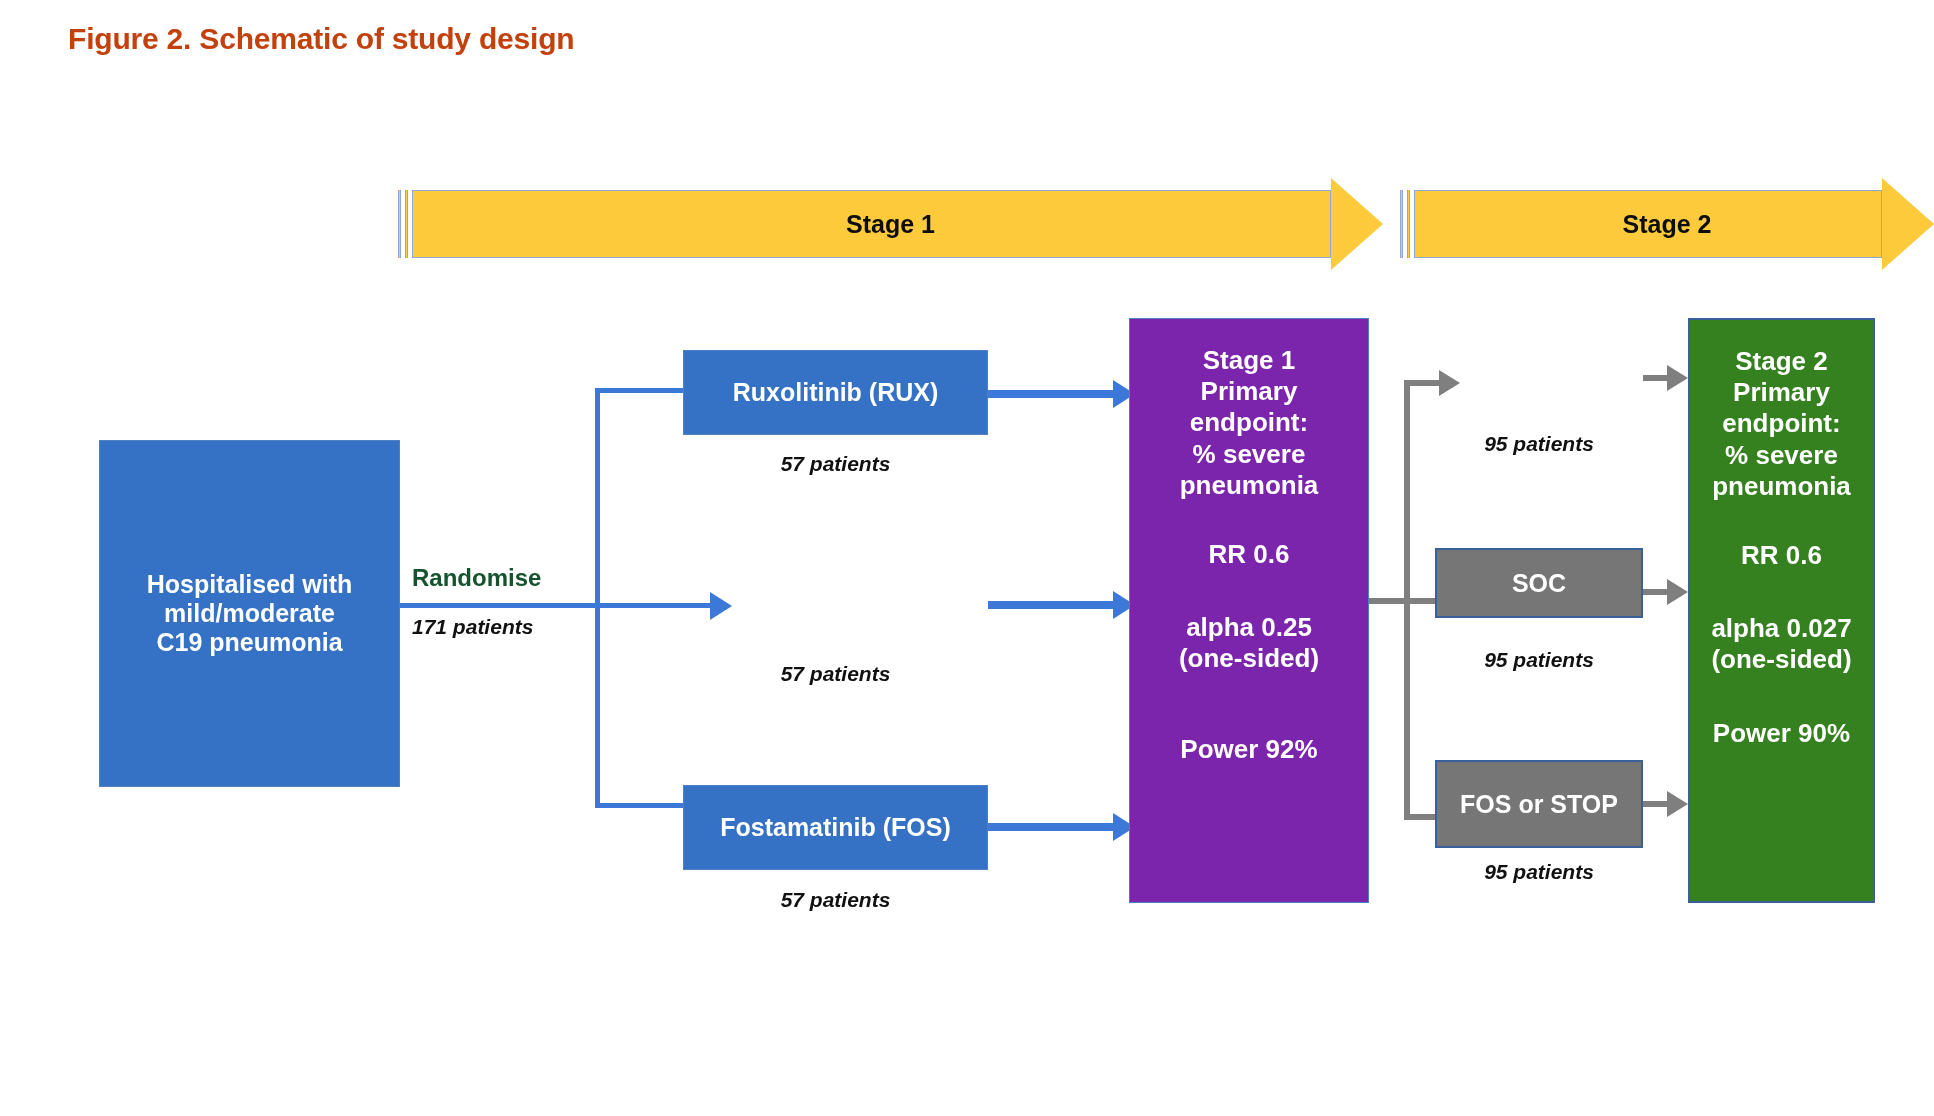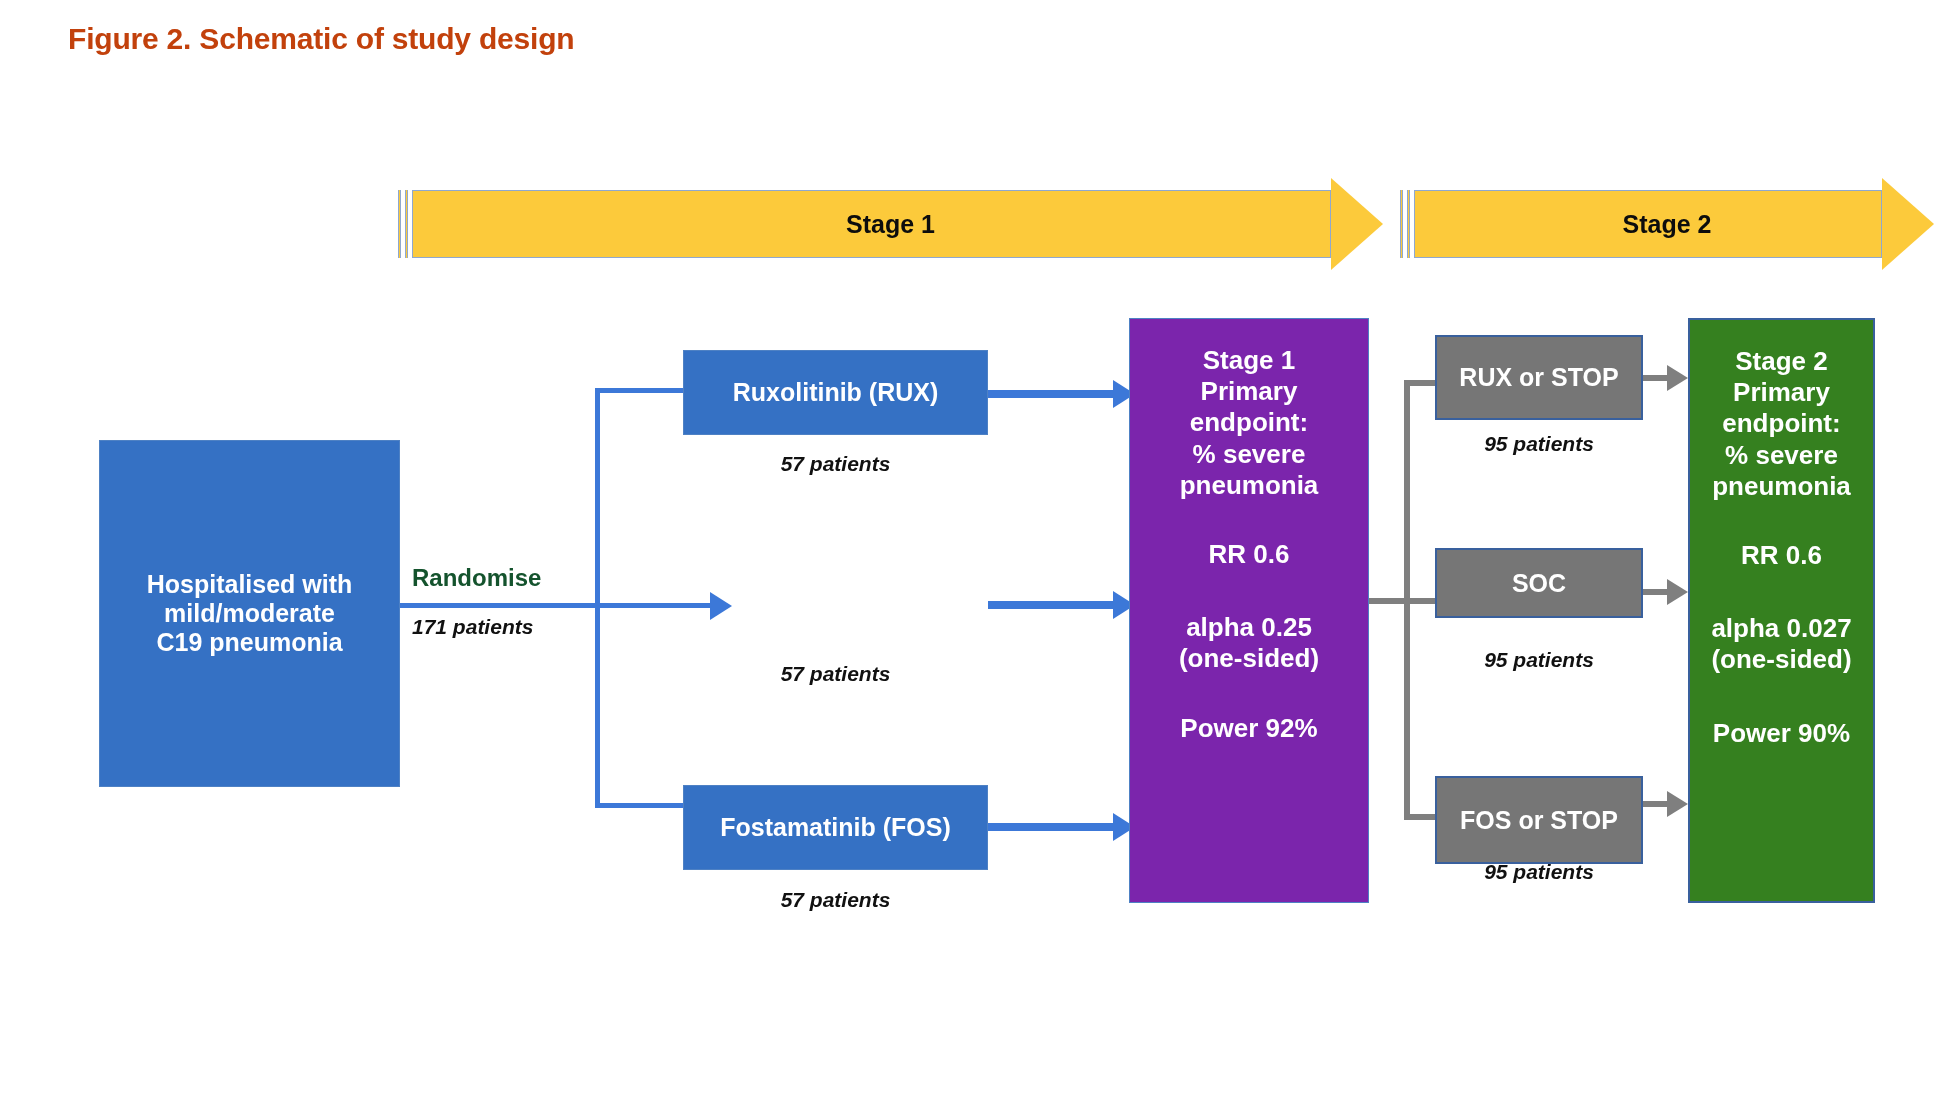--- a/index.html
+++ b/index.html
@@ -196,43 +196,42 @@
 
   <div class="abs box-purple" style="left:1129px; top:318px; width:240px; height:585px; box-sizing:border-box; display:flex; flex-direction:column; align-items:center; justify-content:flex-start; padding-top:26px; color:#fff; font-weight:bold; text-align:center; line-height:1.2;">
     <div class="ml-stack" style="font-size:26px;">Stage 1
 Primary
 endpoint:
 % severe
 pneumonia</div>
     <div style="font-size:26px; margin-top:38px;">RR 0.6</div>
     <div class="ml-stack" style="font-size:26px; margin-top:42px;">alpha 0.25
 (one-sided)</div>
-    <div style="font-size:26px; margin-top:38px;text-align:right;">Power 92%</div>
+    <div style="font-size:26px; margin-top:59px;text-align:right;">Power 92%</div>
   </div>
 
   <div class="abs ln-gray" style="left:1369px; top:598px; width:70px; height:6px;"></div>
 
   <div class="abs ln-gray" style="left:1404px; top:380px; width:6px; height:440px;"></div>
 
   <div class="abs ln-gray" style="left:1404px; top:380px; width:35px; height:6px;"></div>
   <div class="abs head-gray-r" style="left:1439px; top:370px;"></div>
 
   <div class="abs ln-gray" style="left:1404px; top:598px; width:35px; height:6px;"></div>
   <div class="abs head-gray-r" style="left:1439px; top:588px;"></div>
 
   <div class="abs ln-gray" style="left:1404px; top:814px; width:35px; height:6px;"></div>
   <div class="abs head-gray-r" style="left:1439px; top:804px;"></div>
 
-  <div class="abs box box-gray" style="left:1435px; top:335px; width:208px; height:85px; font-size:25px;">RUX or STOP</div>
   <div class="abs caption" style="left:1435px; top:432px; width:208px;">95 patients</div>
 
   <div class="abs box box-gray" style="left:1435px; top:548px; width:208px; height:70px; font-size:25px;">SOC</div>
   <div class="abs caption" style="left:1435px; top:648px; width:208px;">95 patients</div>
 
-  <div class="abs box box-gray" style="left:1435px; top:776px; width:208px; height:88px; font-size:25px;">FOS or STOP</div>
+  <div class="abs box box-gray" style="left:1435px; top:760px; width:208px; height:88px; font-size:25px;">FOS or STOP</div>
   <div class="abs caption" style="left:1435px; top:860px; width:208px;">95 patients</div>
 
   <div class="abs ln-gray" style="left:1643px; top:375px; width:32px; height:6px;"></div>
   <div class="abs head-gray-r" style="left:1667px; top:365px;"></div>
 
   <div class="abs ln-gray" style="left:1643px; top:589px; width:32px; height:6px;"></div>
   <div class="abs head-gray-r" style="left:1667px; top:579px;"></div>
 
   <div class="abs ln-gray" style="left:1643px; top:801px; width:32px; height:6px;"></div>
   <div class="abs head-gray-r" style="left:1667px; top:791px;"></div>

